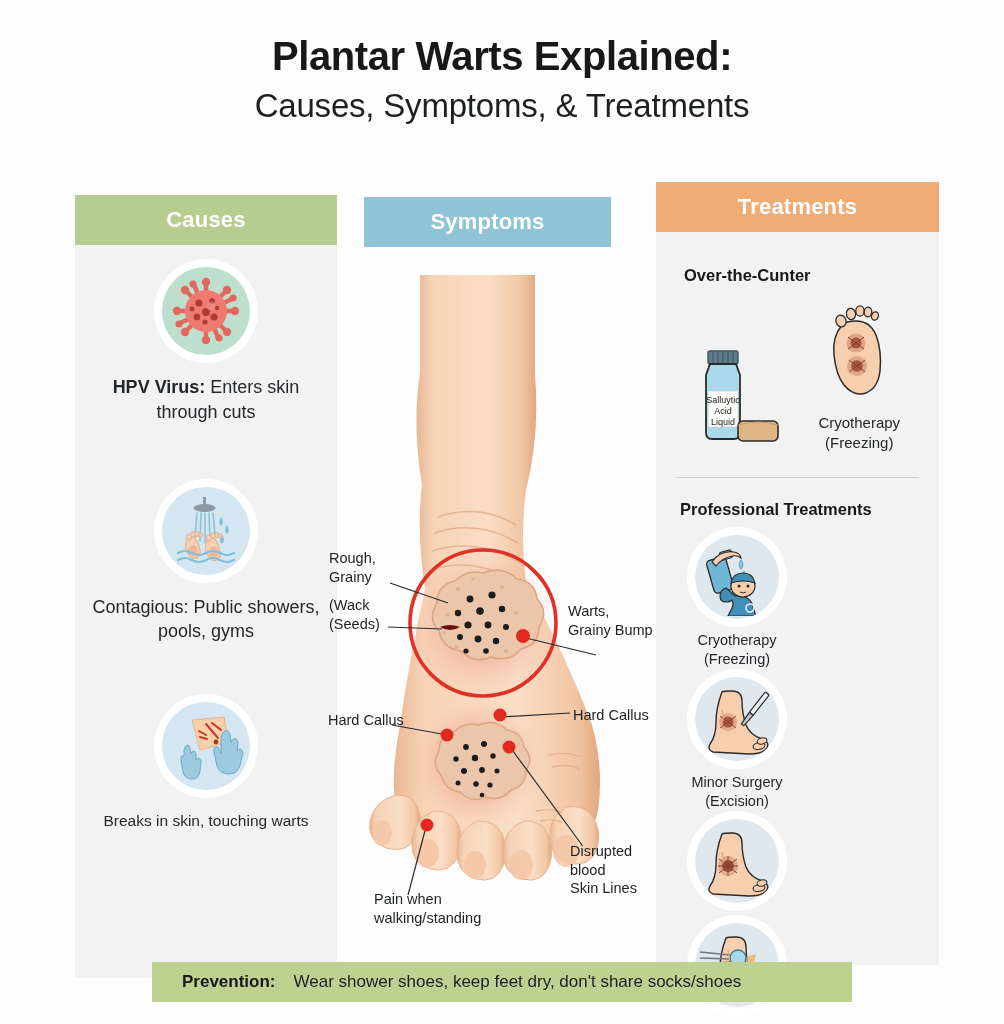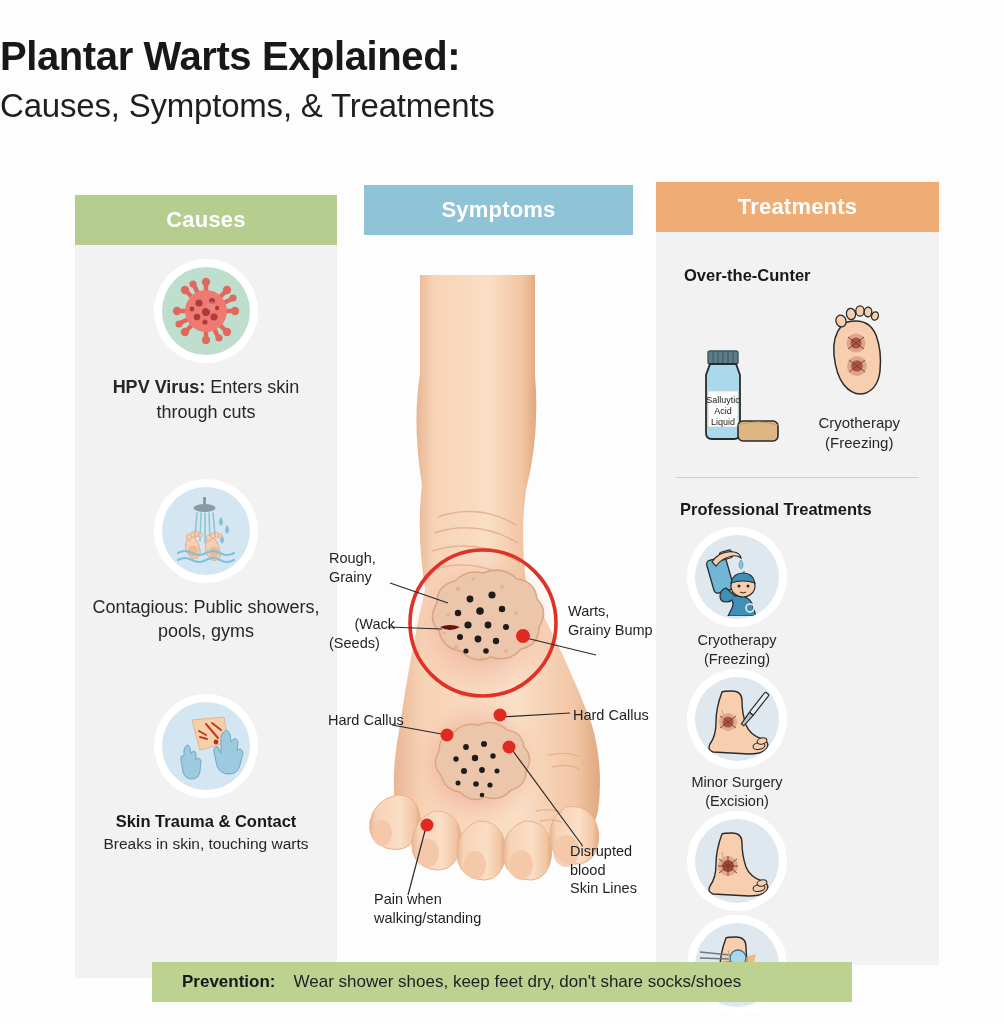--- a/index.html
+++ b/index.html
@@ -9,21 +9,21 @@
     font-family: "Liberation Sans", sans-serif;
     overflow: hidden;
   }
   #page {
     position: relative;
     width: 1004px; height: 1024px;
     background: #fdfdfd;
   }
 
   
-  .title-block { position: absolute; top: 34px; left: 0; width: 1004px; text-align: left; }
+  .title-block { position: absolute; top: 34px; left: 0; width: 1004px; text-align: center; }
   .title-main {
     font-size: 40px; font-weight: 700; color: #16181a;
     letter-spacing: -0.4px; line-height: 1.12;
   }
   .title-sub {
     font-size: 33px; font-weight: 400; color: #1d2022;
     line-height: 1.3; margin-top: 6px; letter-spacing: -0.2px;
   }
 
   
@@ -35,21 +35,21 @@
   .panel-body {
     background: #f2f2f3;
     width: 100%;
   }
 
   
   #col-causes { left: 75px; top: 195px; width: 262px; }
   #col-causes .panel-body { height: 733px; padding-top: 18px; }
 
   
-  #col-symptoms { left: 364px; top: 185px; width: 269px; }
+  #col-symptoms { left: 364px; top: 197px; width: 247px; }
 
   
   #col-treatments { left: 656px; top: 182px; width: 283px; }
   #col-treatments .panel-body { height: 733px; padding: 28px 14px 0 14px; }
 
   
   .cause-item { margin-bottom: 6px; text-align: center; }
   .cause-icon-wrap {
     width: 96px; height: 96px; margin: 0 auto 16px auto;
     border-radius: 50%;
@@ -248,21 +248,20 @@
               <circle cx="50" cy="36" r="2.4" fill="#a8332a"></circle>
               <g fill="#9ccbe0" stroke="#6fa7c4" stroke-width="1">
                 <path d="M55 30 q5-10 9-2 l1 8 q4-7 7 0 l-1 9 q4-5 6 2 l-3 12 q-2 9-11 9 q-9 0-12-8 l-3-14 q-1-6 4-5 l3 6 z"></path>
               </g>
               <g fill="#9ccbe0" stroke="#6fa7c4" stroke-width="1">
                 <path d="M18 44 q3-9 6-2 l1 6 q3-6 5 0 l0 6 q3-4 5 1 l-1 10 q-1 8-8 8 q-7 0-9-7 l-2-12 q-1-5 3-4 z"></path>
               </g>
             </svg>
           </div>
         </div>
-        <div class="cause-title-bold">Skin Trauma &amp; Contact</div>
         <div class="cause-sub">Breaks in skin, touching warts</div>
       </div>
 
     </div>
   </div>
 
   <div class="col" id="col-symptoms">
     <div class="col-header" style="background:#8fc3d6;">Symptoms</div>
   </div>
 
@@ -388,21 +387,21 @@
         <circle cx="170" cy="460" r="6.5"></circle>
         <circle cx="179" cy="492" r="6.5"></circle>
         <circle cx="97" cy="570" r="6.5"></circle>
       </g>
     </svg>
 
     
     <div class="sym-label" style="left:-1px; top:294px; width:66px;">
       <div>Rough,</div>
       <div>Grainy</div>
-      <div style="margin-top:29px;text-align:right;">(Wack</div>
+      <div style="margin-top:10px;">(Wack</div>
       <div>(Seeds)</div>
     </div>
 
     <div class="sym-label" style="left:238px; top:347px; width:105px;">
       <div>Warts,</div>
       <div>Grainy Bump</div>
     </div>
 
     <div class="sym-label" style="left:-2px; top:456px; width:80px;">
       <div>Hard Callus</div>

